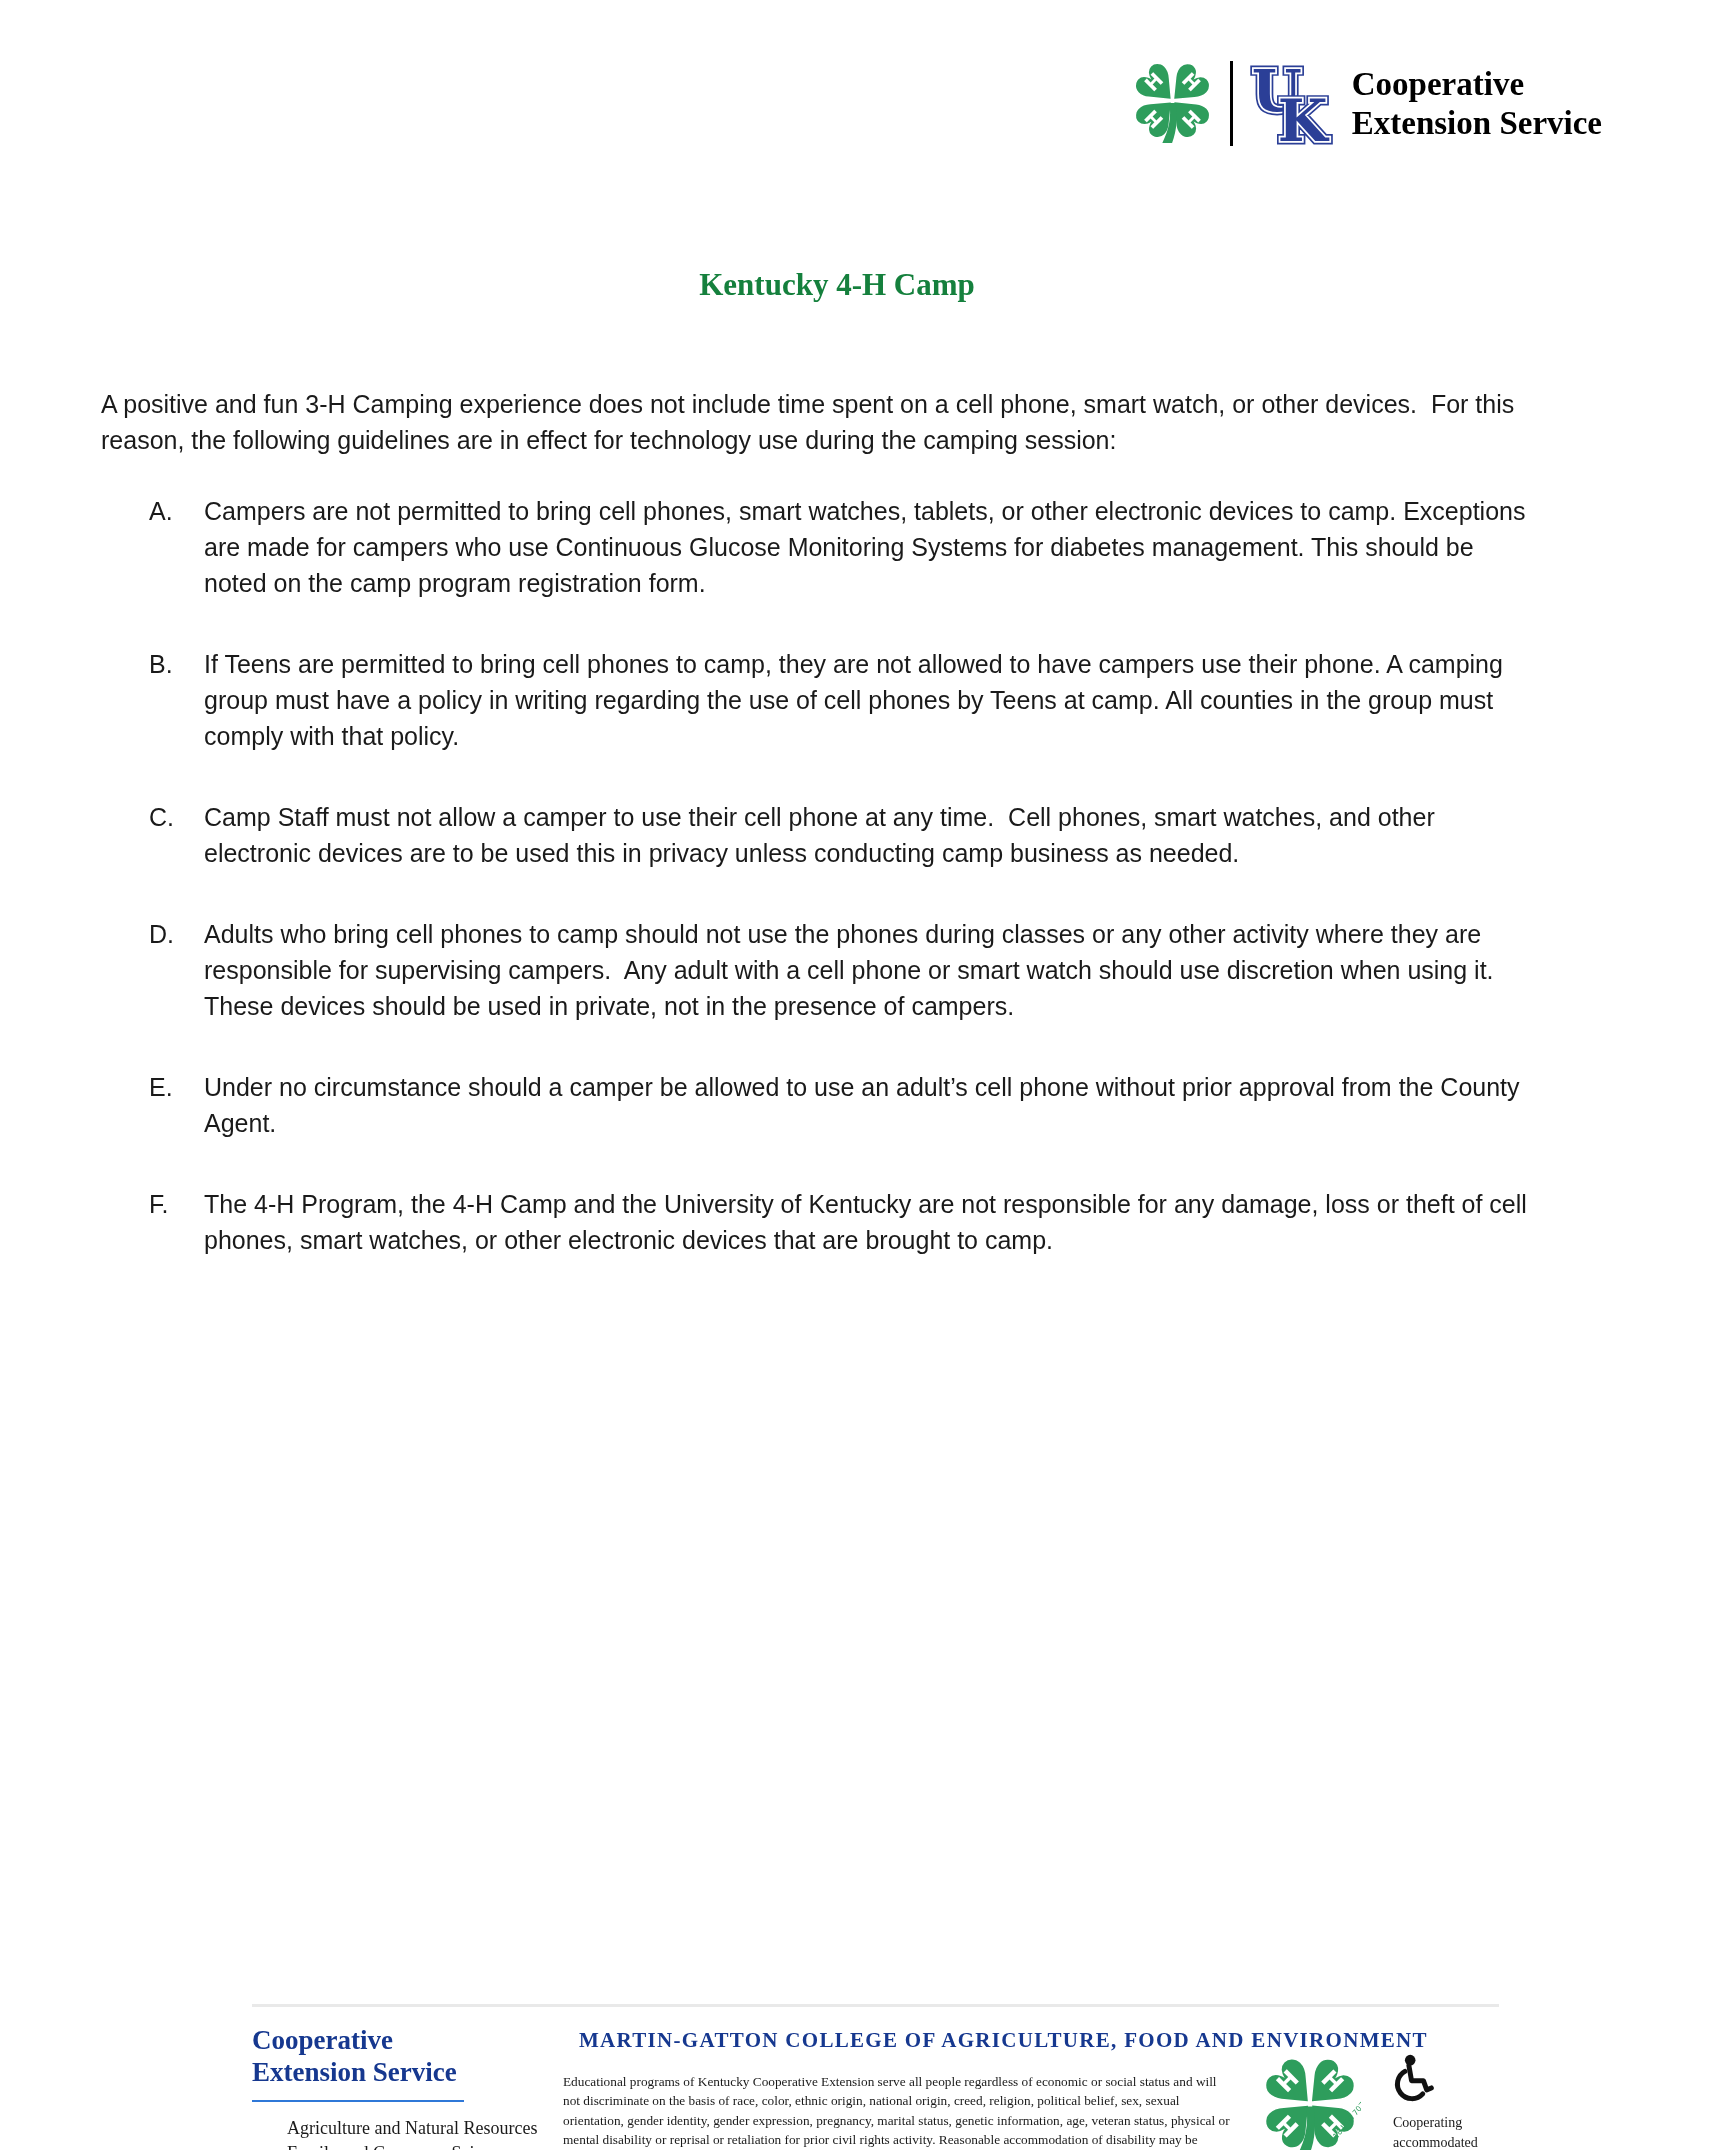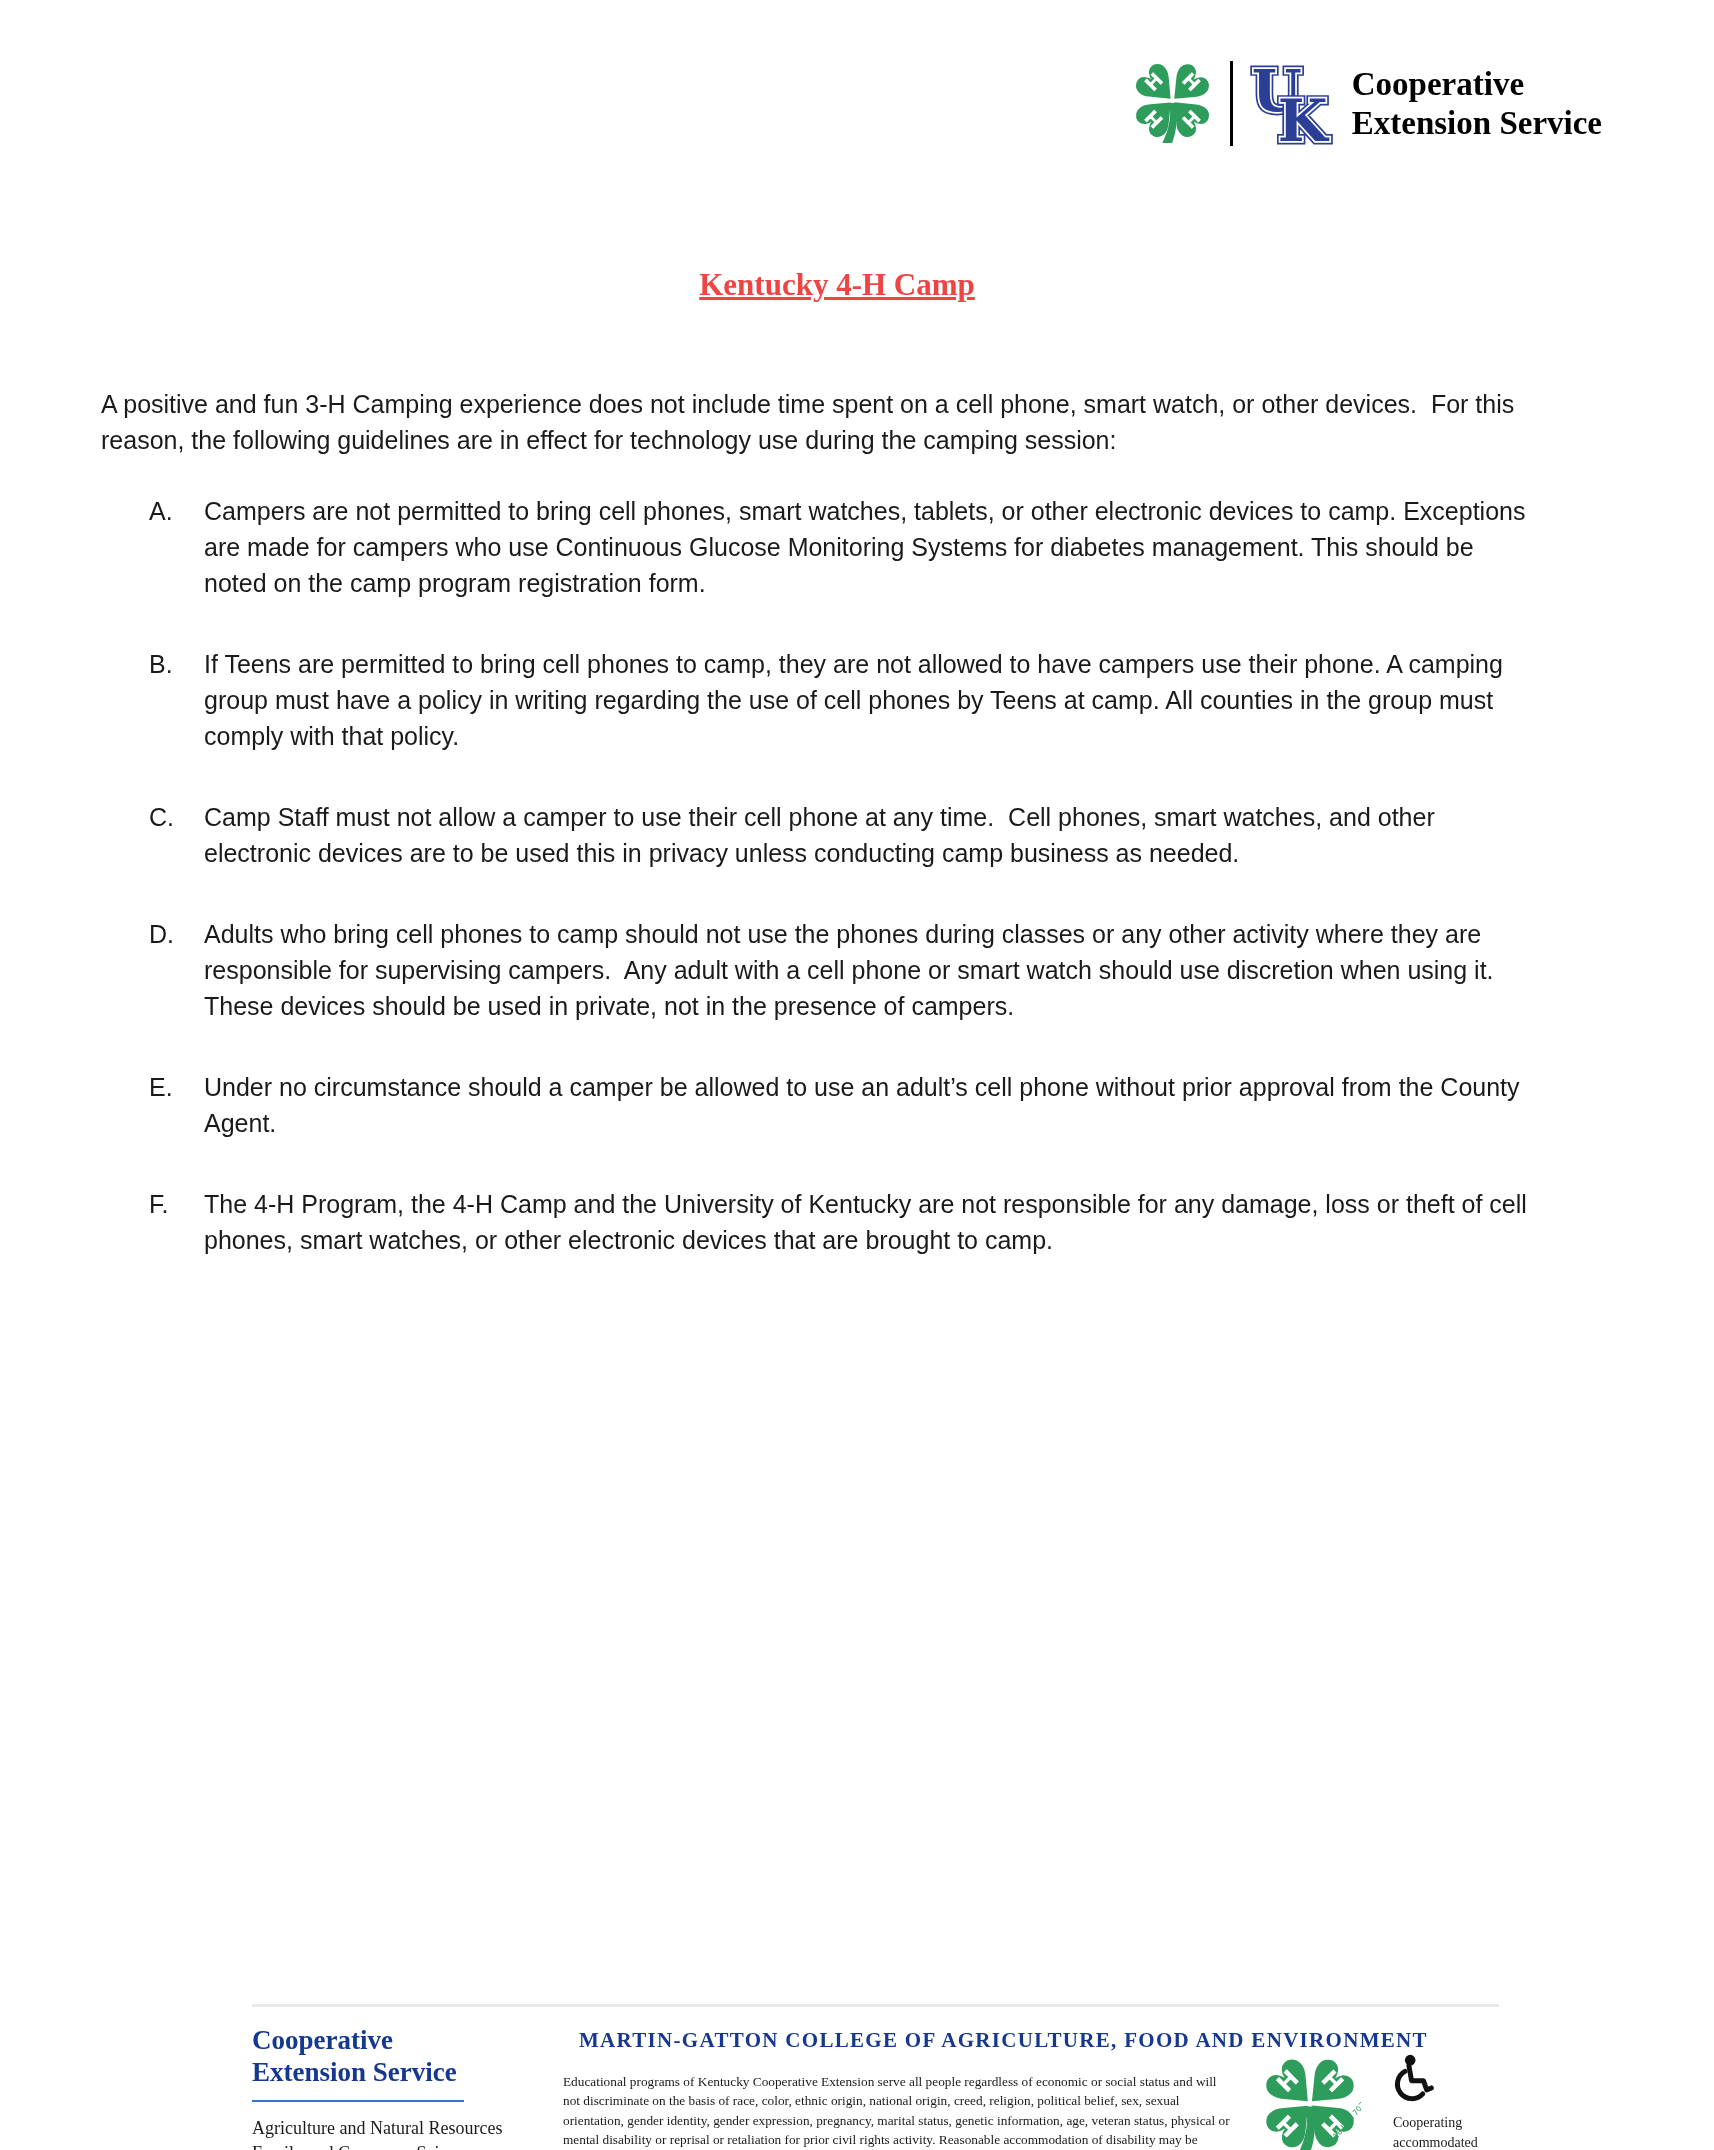--- a/index.html
+++ b/index.html
@@ -18,39 +18,39 @@
   .stem { fill: #2E9D5C; }
   .clover-fineprint { font-size: 15px; fill: #2E9D5C; font-family: "DejaVu Sans", sans-serif; }
 
   
   .ukback { font-family: "DejaVu Serif", serif; font-weight: bold; font-size: 150px; stroke: #2B3F97; stroke-width: 18px; fill: none; }
   .ukmid  { font-family: "DejaVu Serif", serif; font-weight: bold; font-size: 150px; stroke: #ffffff; stroke-width: 9px; fill: none; }
   .ukfill { font-family: "DejaVu Serif", serif; font-weight: bold; font-size: 150px; fill: #2B3F97; }
 
   
   .doc-title { position: absolute; top: 262px; left: 101px; right: 142px; text-align: center;
-               font-family: "Liberation Serif", serif; font-weight: 700; font-size: 31px; line-height: 45px; color: #ef4444; text-decoration: underline; }
+               font-family: "Liberation Serif", serif; font-weight: 700; font-size: 31px; line-height: 45px; color: #15803d; }
 
   
   .intro { position: absolute; top: 386px; left: 101px; width: 1437px;
            font-size: 25px; line-height: 36px; white-space: pre-wrap; }
 
   .policy-list { position: absolute; top: 493px; left: 149px; width: 1388px; }
   .policy-item { display: flex; margin-bottom: 45px; font-size: 25px; line-height: 36px; }
   .policy-item.gap-before { margin-top: 32px; }
   .policy-label { flex: 0 0 55px; }
   .policy-text { flex: 1; white-space: pre-wrap; }
 
   
   .footer-divider { position: absolute; top: 2004px; left: 252px; width: 1247px; height: 2.6px; background: #e9e9e9; }
 
   .footer-left { position: absolute; left: 252px; top: 2024px; }
   .footer-org { font-family: "Liberation Serif", serif; font-weight: 700; font-size: 27px; line-height: 32px; color: #16388F; }
   .footer-rule { width: 212px; height: 2.2px; background: #2F78D8; margin: 12px 0 13.8px; }
-  .dept { font-family: "Liberation Serif", serif; font-size: 18px; line-height: 25px; color: #1a1a1a; }
+  .dept { font-family: "Liberation Serif", serif; font-size: 18px; line-height: 25px; color: #1a1a1a; margin-left: 35px; }
 
   .footer-mid { position: absolute; left: 563px; top: 2028px; width: 680px; }
   .college { font-family: "Liberation Serif", serif; font-weight: 700; font-size: 21px; letter-spacing: 1.3px;
              color: #16388F; white-space: nowrap; margin-left: 16px; }
   .disclaimer { font-family: "Liberation Serif", serif; font-size: 13.3px; line-height: 19.4px; color: #1a1a1a;
                 margin-top: 19px; width: 673px; }
 
   .footer-clover { position: absolute; left: 1259px; top: 2053px; }
   .footer-access { position: absolute; left: 1393px; top: 2054px; width: 172px; }
   .wheelchair { display: block; color: #111; }

